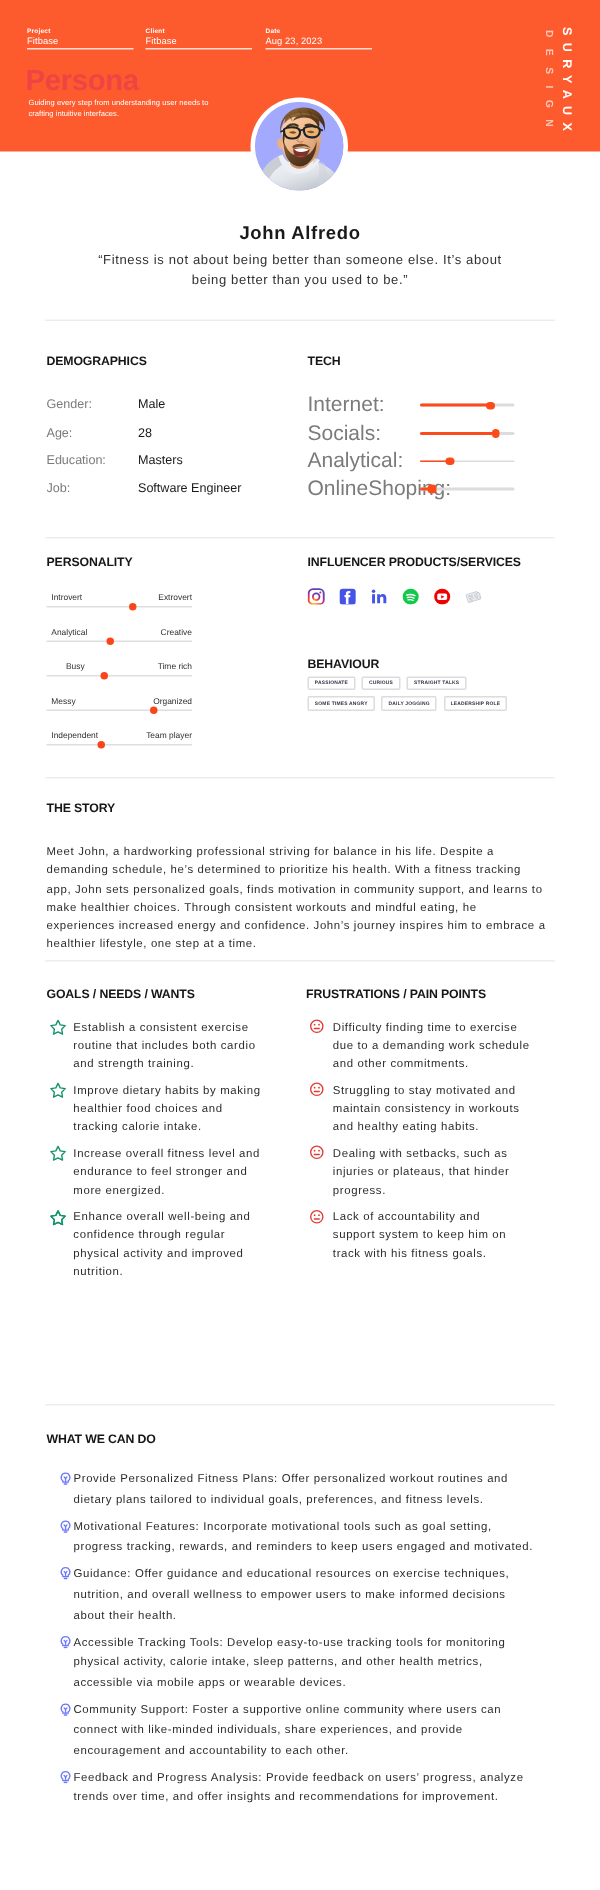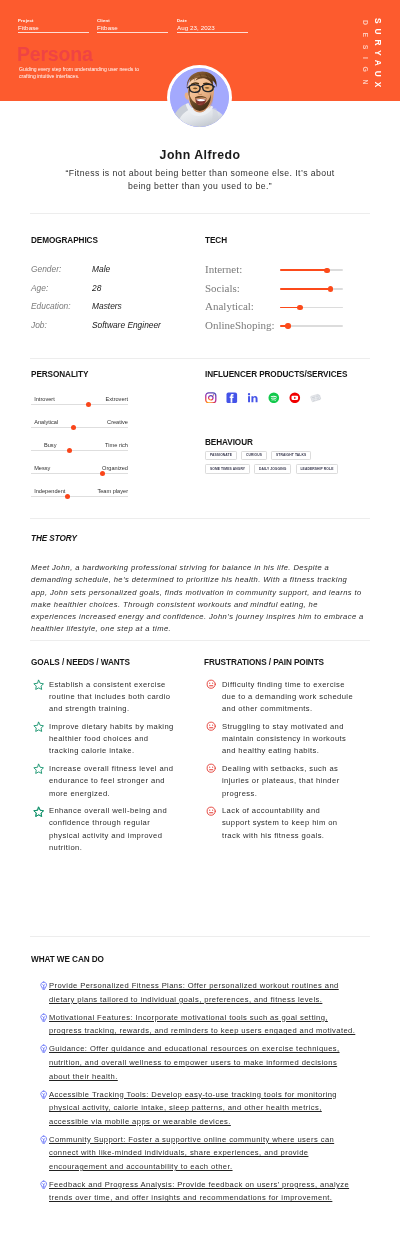--- a/index.html
+++ b/index.html
@@ -41,28 +41,28 @@
   .person-quote { position:absolute; left:52px; top:167px; width:296px; text-align:center; font-size:8.7px; letter-spacing:.42px; line-height:13.4px; color:#303030; }
 
   .divider { position:absolute; left:30px; width:340px; height:1px; background:#ededed; }
 
   
   .sec-title { font-size:8.2px; font-weight:700; letter-spacing:-0.08px; color:#161616; line-height:9px; }
 
   
   .demo { position:absolute; left:31px; top:236px; width:170px; }
   .demo-rows { margin-top:20px; }
-  .demo-row { position:relative; height:18.6px; font-size:8.4px; color:#1a1a1a; line-height:9px;font-style:italic;}
+  .demo-row { position:relative; height:18.6px; font-size:8.4px; color:#1a1a1a; line-height:9px;}
   .demo-k { position:absolute; left:0; top:0; color:#7b7b7b; }
   .demo-v { position:absolute; left:61px; top:0; color:#1a1a1a; white-space:nowrap; }
 
   
   .tech { position:absolute; left:205px; top:236px; width:160px; }
   .tech-rows { margin-top:20px; }
-  .tech-row { position:relative; height:18.6px; font-size:11px; color:#7b7b7b; line-height:9px;font-family:Liberation Serif, serif;}
+  .tech-row { position:relative; height:18.6px; font-size:14px; color:#7b7b7b; line-height:9px;}
   .tech-k { position:absolute; left:0; top:0; }
   .slider { position:absolute; left:75.3px; top:4.4px; width:63.2px; height:1.8px; background:#dcdcdc; border-radius:1px; }
   .slider-fill { position:absolute; left:0; top:0; height:1.8px; background:#FC4A1A; border-radius:1px; }
   .slider-knob { position:absolute; width:5.4px; height:5.4px; border-radius:50%; background:#FC4A1A; top:-1.8px; margin-left:-2.7px;}
 
   
   .pers { position:absolute; left:31px; top:370px; width:97px; }
   .pers-rows { margin-top:17px; }
   .pers-row { position:relative; height:23.1px; }
   .pers-lbl { position:absolute; top:0; font-size:5.6px; color:#2e2e2e; letter-spacing:.01px; line-height:6px; white-space:nowrap;}
@@ -76,34 +76,34 @@
   .infl-icons { margin-top:12.5px; display:flex; gap:9.4px; align-items:center; }
   .infl-ico { display:block; width:11.6px; height:11.6px; }
   .infl-icons svg { display:block; }
 
   
   .behav { position:absolute; left:205px; top:438px; width:160px; }
   .tags { margin-top:3.5px; display:flex; flex-wrap:wrap; gap:4.6px 4.2px; width:140px; }
   .tag { border:0.6px solid #dcdcdc; border-radius:1.2px; padding:1.8px 3.9px 1.6px; font-size:3.3px; letter-spacing:.12px; color:#34344a; font-weight:600; line-height:4px; white-space:nowrap;}
 
   
-  .story { position:absolute; left:31px; top:534px; width:334px;font-style:italic; }
+  .story { position:absolute; left:31px; top:534px; width:334px; }
   .story-body { margin-top:19px; font-size:7.6px; letter-spacing:.42px; line-height:12.3px; color:#2b2b2b; }
 
   
   .goals { position:absolute; left:31px; top:658px; width:160px; }
   .frust { position:absolute; left:204px; top:658px; width:160px; }
   .ilist { margin-top:11.6px; }
   .irow { position:relative; padding-left:17.9px; margin-bottom:5.3px; font-size:7.6px; letter-spacing:.42px; line-height:12.3px; color:#2b2b2b; }
   .irow .ico { position:absolute; left:1.6px; top:0.4px; width:11.4px; height:11.4px; }
   .irow .ico svg { display:block; }
 
   
   .wwcd { position:absolute; left:31px; top:955px; width:326px; }
-  .wwcd .ilist { margin-top:15.2px;text-decoration:underline; }
+  .wwcd .ilist { margin-top:15.2px; }
   .wwcd .irow { padding-left:18px; margin-bottom:4.4px; line-height:13.6px; }
   .wwcd .ico { left:8.3px; top:2.0px; width:9.4px; height:9.4px; }
 </style>
 </head>
 <body>
 
 <div class="page">
 
   <div class="hero"></div>
 

